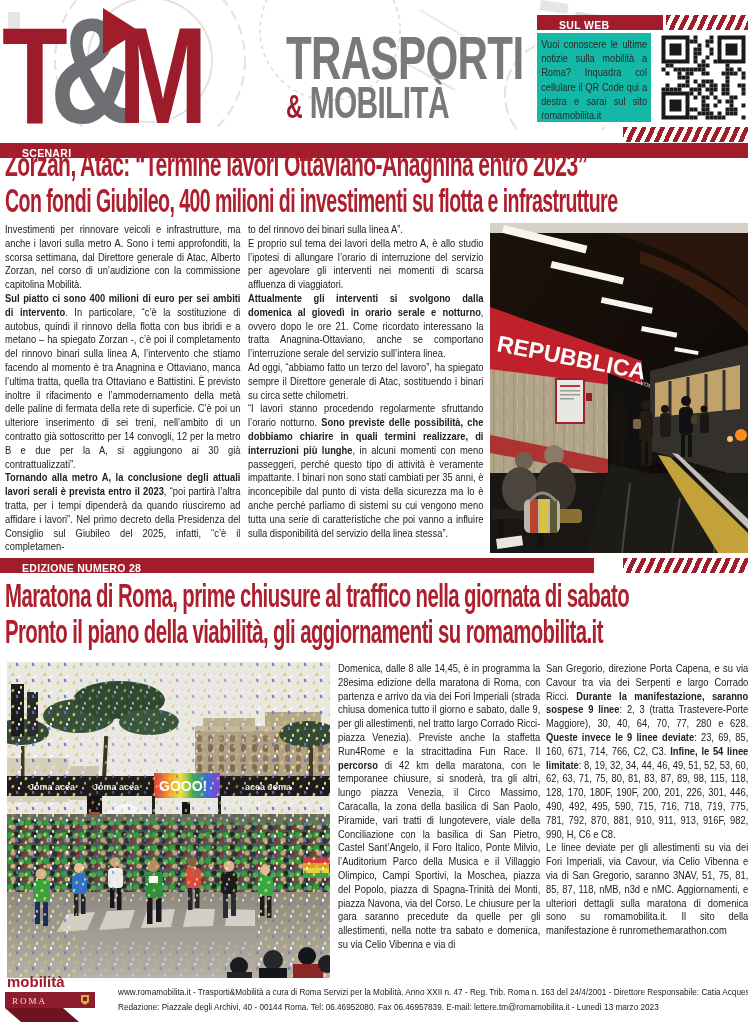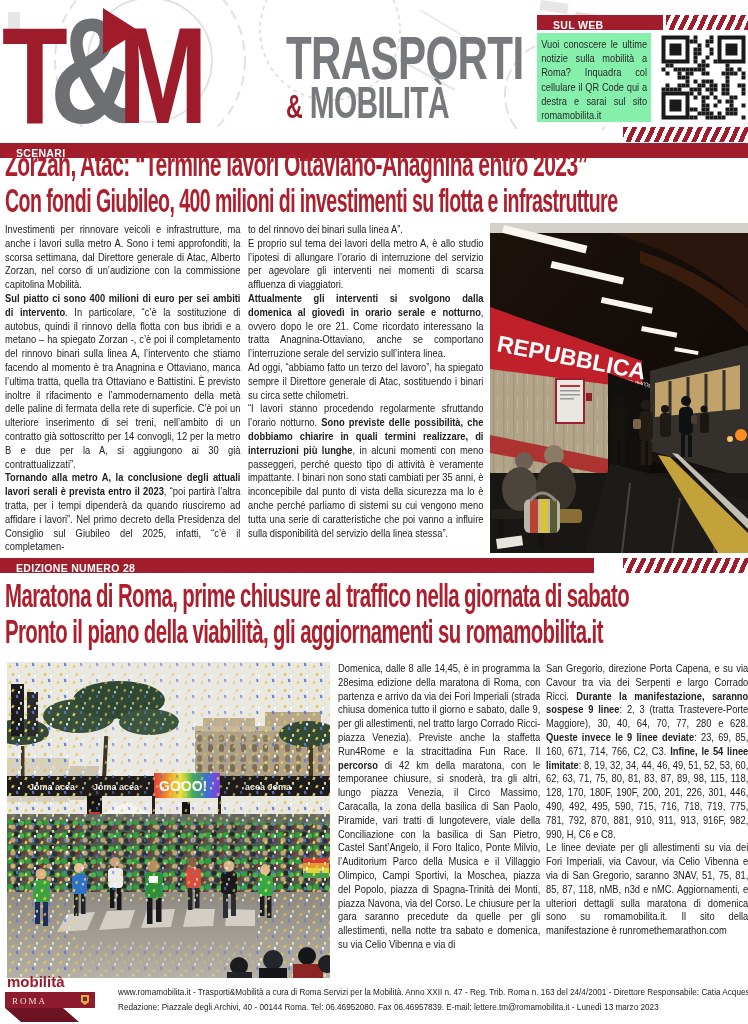--- a/index.html
+++ b/index.html
@@ -12,23 +12,23 @@
   .logo-amp{left:50px;top:-4px;font-size:150px;color:#6d6f72;z-index:2;}
   .logo-m{left:118px;top:6px;font-size:138px;color:#9c1c2b;z-index:3;}
   .logo-triangle{position:absolute;left:103px;top:8px;width:0;height:0;z-index:4;
       border-left:36px solid #a21d2b;border-top:23px solid transparent;border-bottom:23px solid transparent;}
   .brand-trasporti{position:absolute;left:286px;top:22px;font-size:62px;font-weight:bold;color:#77797c;
       letter-spacing:-1px;transform:scaleX(.68);transform-origin:0 0;white-space:nowrap;}
   .brand-mobilita{position:absolute;left:286px;top:78px;font-size:44px;font-weight:bold;color:#77797c;
       letter-spacing:-1px;transform:scaleX(.68);transform-origin:0 0;white-space:nowrap;}
   .brand-mobilita .amp{color:#a21d2b;font-size:34px;}
   .bar{position:absolute;background:#a11d2b;height:15px;}
-  .bar .lbl{color:#fff;font-weight:bold;font-size:10.5px;line-height:15px;padding-left:16px;letter-spacing:.3px;display:inline-block;}
+  .bar .lbl{color:#fff;font-weight:bold;font-size:10.5px;line-height:15px;padding-left:22px;letter-spacing:.3px;display:inline-block;}
   .stripes{position:absolute;background:repeating-linear-gradient(115deg,#a11d2b 0 4.5px,#ffffff 4.5px 8.5px);height:15px;}
-  .sulweb-box{position:absolute;left:537px;top:33px;width:114px;height:89px;background:#86efac;}
+  .sulweb-box{position:absolute;left:537px;top:33px;width:114px;height:89px;background:#14b8a6;}
   .sulweb-box .txt{width:126px;transform:scaleX(.84);transform-origin:0 0;padding:4px 0 0 5px;
       font-size:11px;line-height:14.2px;text-align:justify;color:#2a2a2a;}
   .qr-wrap{position:absolute;left:659px;top:33px;width:89px;height:89px;background:#fff;}
   
   .headline{position:absolute;left:5px;color:#ae1f2d;font-weight:bold;font-size:34px;letter-spacing:-1px;
       transform-origin:0 0;white-space:nowrap;line-height:1;}
   
   .article-col{position:absolute;font-size:11px;line-height:13.8px;text-align:justify;
       transform:scaleX(.85);transform-origin:0 0;color:#232021;}
   .article-col p{margin:0;}

